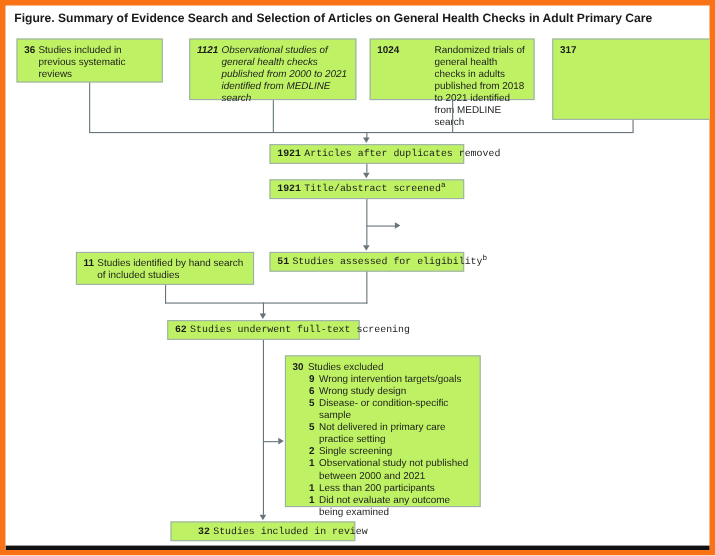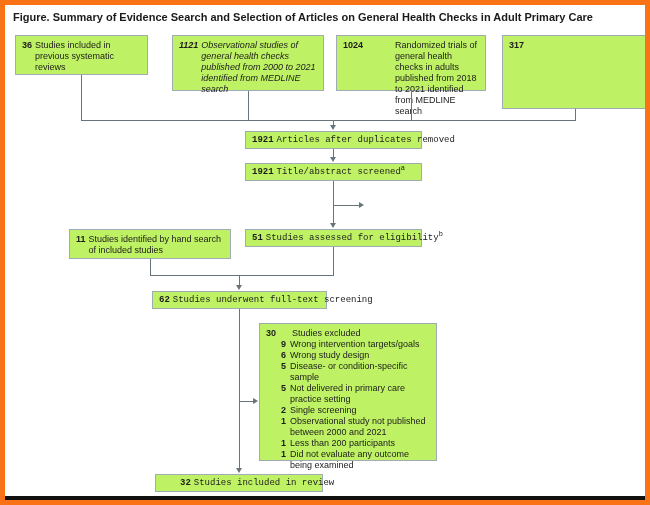--- a/index.html
+++ b/index.html
@@ -15,21 +15,21 @@
   }
   .box {
     position:absolute; background:#bef264; border:1px solid #9fadb3;
     font-size:9px; line-height:11px; color:#1c1c1c;
     padding:4px 6px; display:flex; gap:3px; align-items:flex-start;
   }
   .box.center { align-items:center; padding-top:0; padding-bottom:0;font-family:Liberation Mono, monospace; }
   .box.center .txt { white-space:nowrap; }
   .box .num { font-weight:bold; white-space:nowrap; flex:none; }
   .box.block { display:block; }
-  .excl-header { display:flex; gap:16px; }
+  .excl-header { display:flex; gap:4px; }
   .reasons { margin-left:12px; }
   .reason { display:flex; gap:4px; }
   .reason .num { font-weight:bold; width:8px; text-align:right; flex:none; }
   .line { position:absolute; background:#67757b; }
   .arrow-down {
     position:absolute; width:0; height:0;
     border-left:3px solid transparent; border-right:3px solid transparent;
     border-top:5px solid #67757b;
   }
   .arrow-right {

